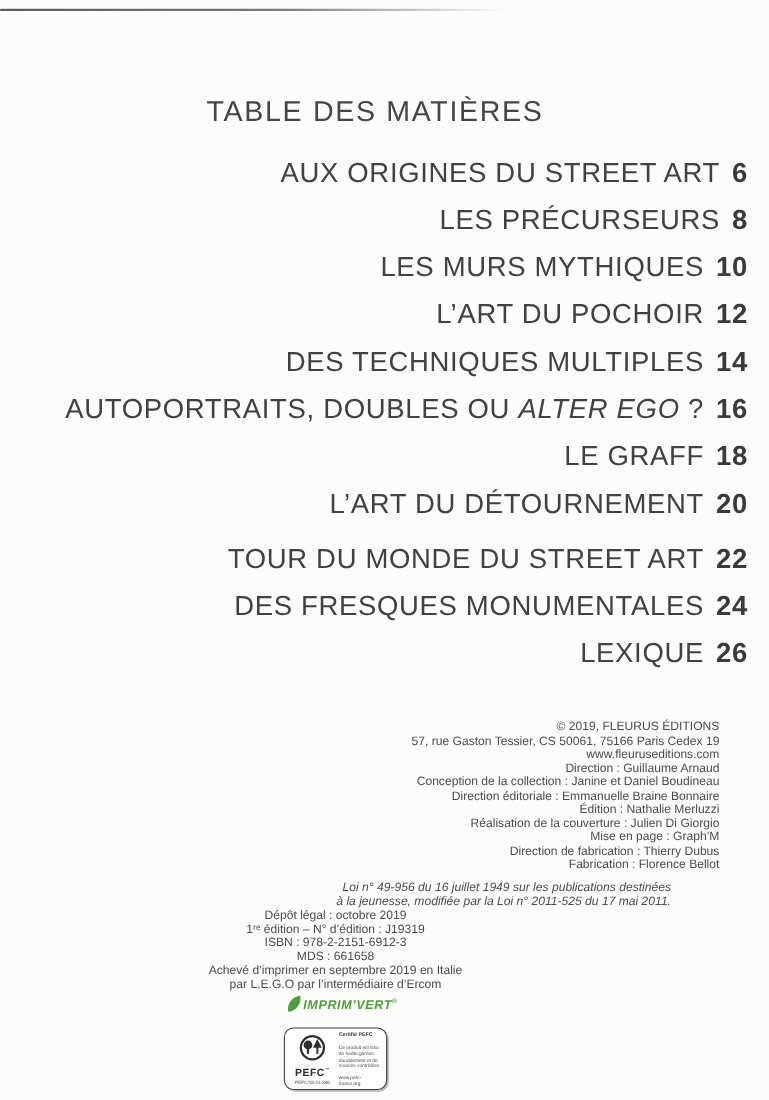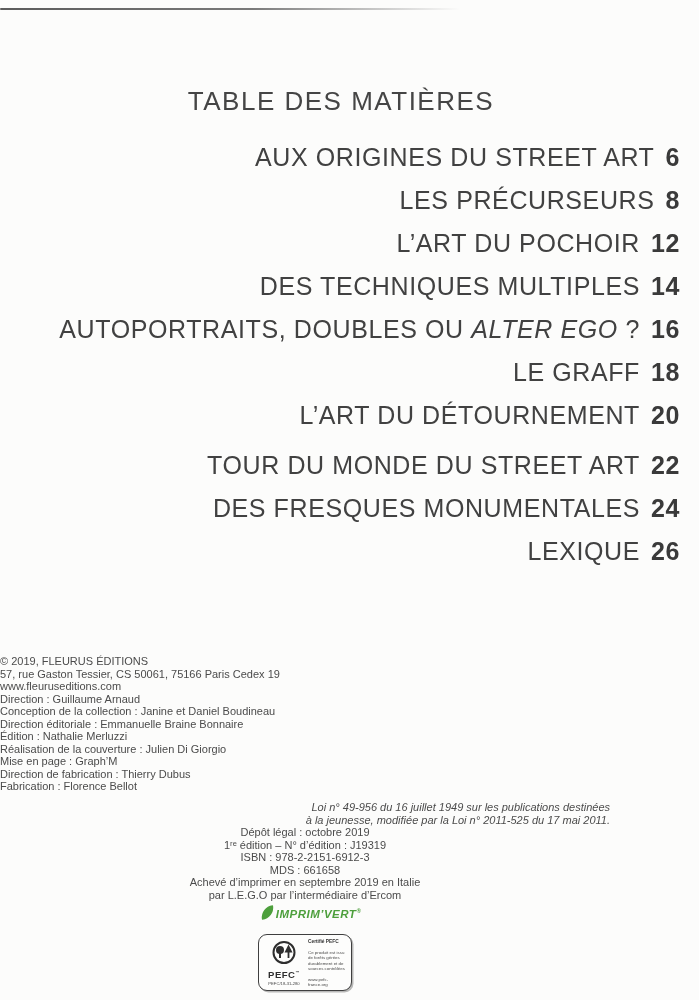--- a/index.html
+++ b/index.html
@@ -32,23 +32,24 @@
     height:43px;line-height:43px;
     font-size:25px;letter-spacing:0.6px;
     color:#414141;
     white-space:nowrap;
   }
   .toc-entry.gap-before{margin-top:7px;}
   .toc-entry .it{font-style:italic;}
   .toc-entry .pg{font-weight:bold;margin-left:11px;color:#3a3a3a;}
   .colophon{
     position:absolute;top:655px;left:0;width:610px;
-    text-align:left;
+    text-align:right;
     font-size:11px;line-height:12.5px;
     color:#4b4b4b;
+    padding-left:44px;
   }
   .legal{
     position:absolute;top:801px;left:0;width:610px;
     text-align:center;
     font-size:11px;line-height:12.5px;
     color:#4b4b4b;
   }
   .legal .italic{font-style:italic;text-align:right;}
   .imprimvert{
     position:absolute;top:903px;left:0;width:622px;height:22px;
@@ -95,20 +96,21 @@
 </head>
 <body>
 
 <div class="scan-line"></div>
 
 <h1 class="page-title">TABLE DES MATIÈRES</h1>
 
 <div class="toc">
     <div class="toc-entry"><span><span>AUX ORIGINES DU STREET ART</span><span class="it"></span><span></span></span><span class="pg">6</span></div>
     <div class="toc-entry"><span><span>LES PRÉCURSEURS</span><span class="it"></span><span></span></span><span class="pg">8</span></div>
+    <div class="toc-entry"><span><span>LES MURS MYTHIQUES</span><span class="it"></span><span></span></span><span class="pg">10</span></div>
     <div class="toc-entry"><span><span>L’ART DU POCHOIR</span><span class="it"></span><span></span></span><span class="pg">12</span></div>
     <div class="toc-entry"><span><span>DES TECHNIQUES MULTIPLES</span><span class="it"></span><span></span></span><span class="pg">14</span></div>
     <div class="toc-entry"><span><span>AUTOPORTRAITS, DOUBLES OU </span><span class="it">ALTER EGO</span><span> ?</span></span><span class="pg">16</span></div>
     <div class="toc-entry"><span><span>LE GRAFF</span><span class="it"></span><span></span></span><span class="pg">18</span></div>
     <div class="toc-entry"><span><span>L’ART DU DÉTOURNEMENT</span><span class="it"></span><span></span></span><span class="pg">20</span></div>
     <div class="toc-entry gap-before"><span><span>TOUR DU MONDE DU STREET ART</span><span class="it"></span><span></span></span><span class="pg">22</span></div>
     <div class="toc-entry"><span><span>DES FRESQUES MONUMENTALES</span><span class="it"></span><span></span></span><span class="pg">24</span></div>
     <div class="toc-entry"><span><span>LEXIQUE</span><span class="it"></span><span></span></span><span class="pg">26</span></div>
   </div>
 

